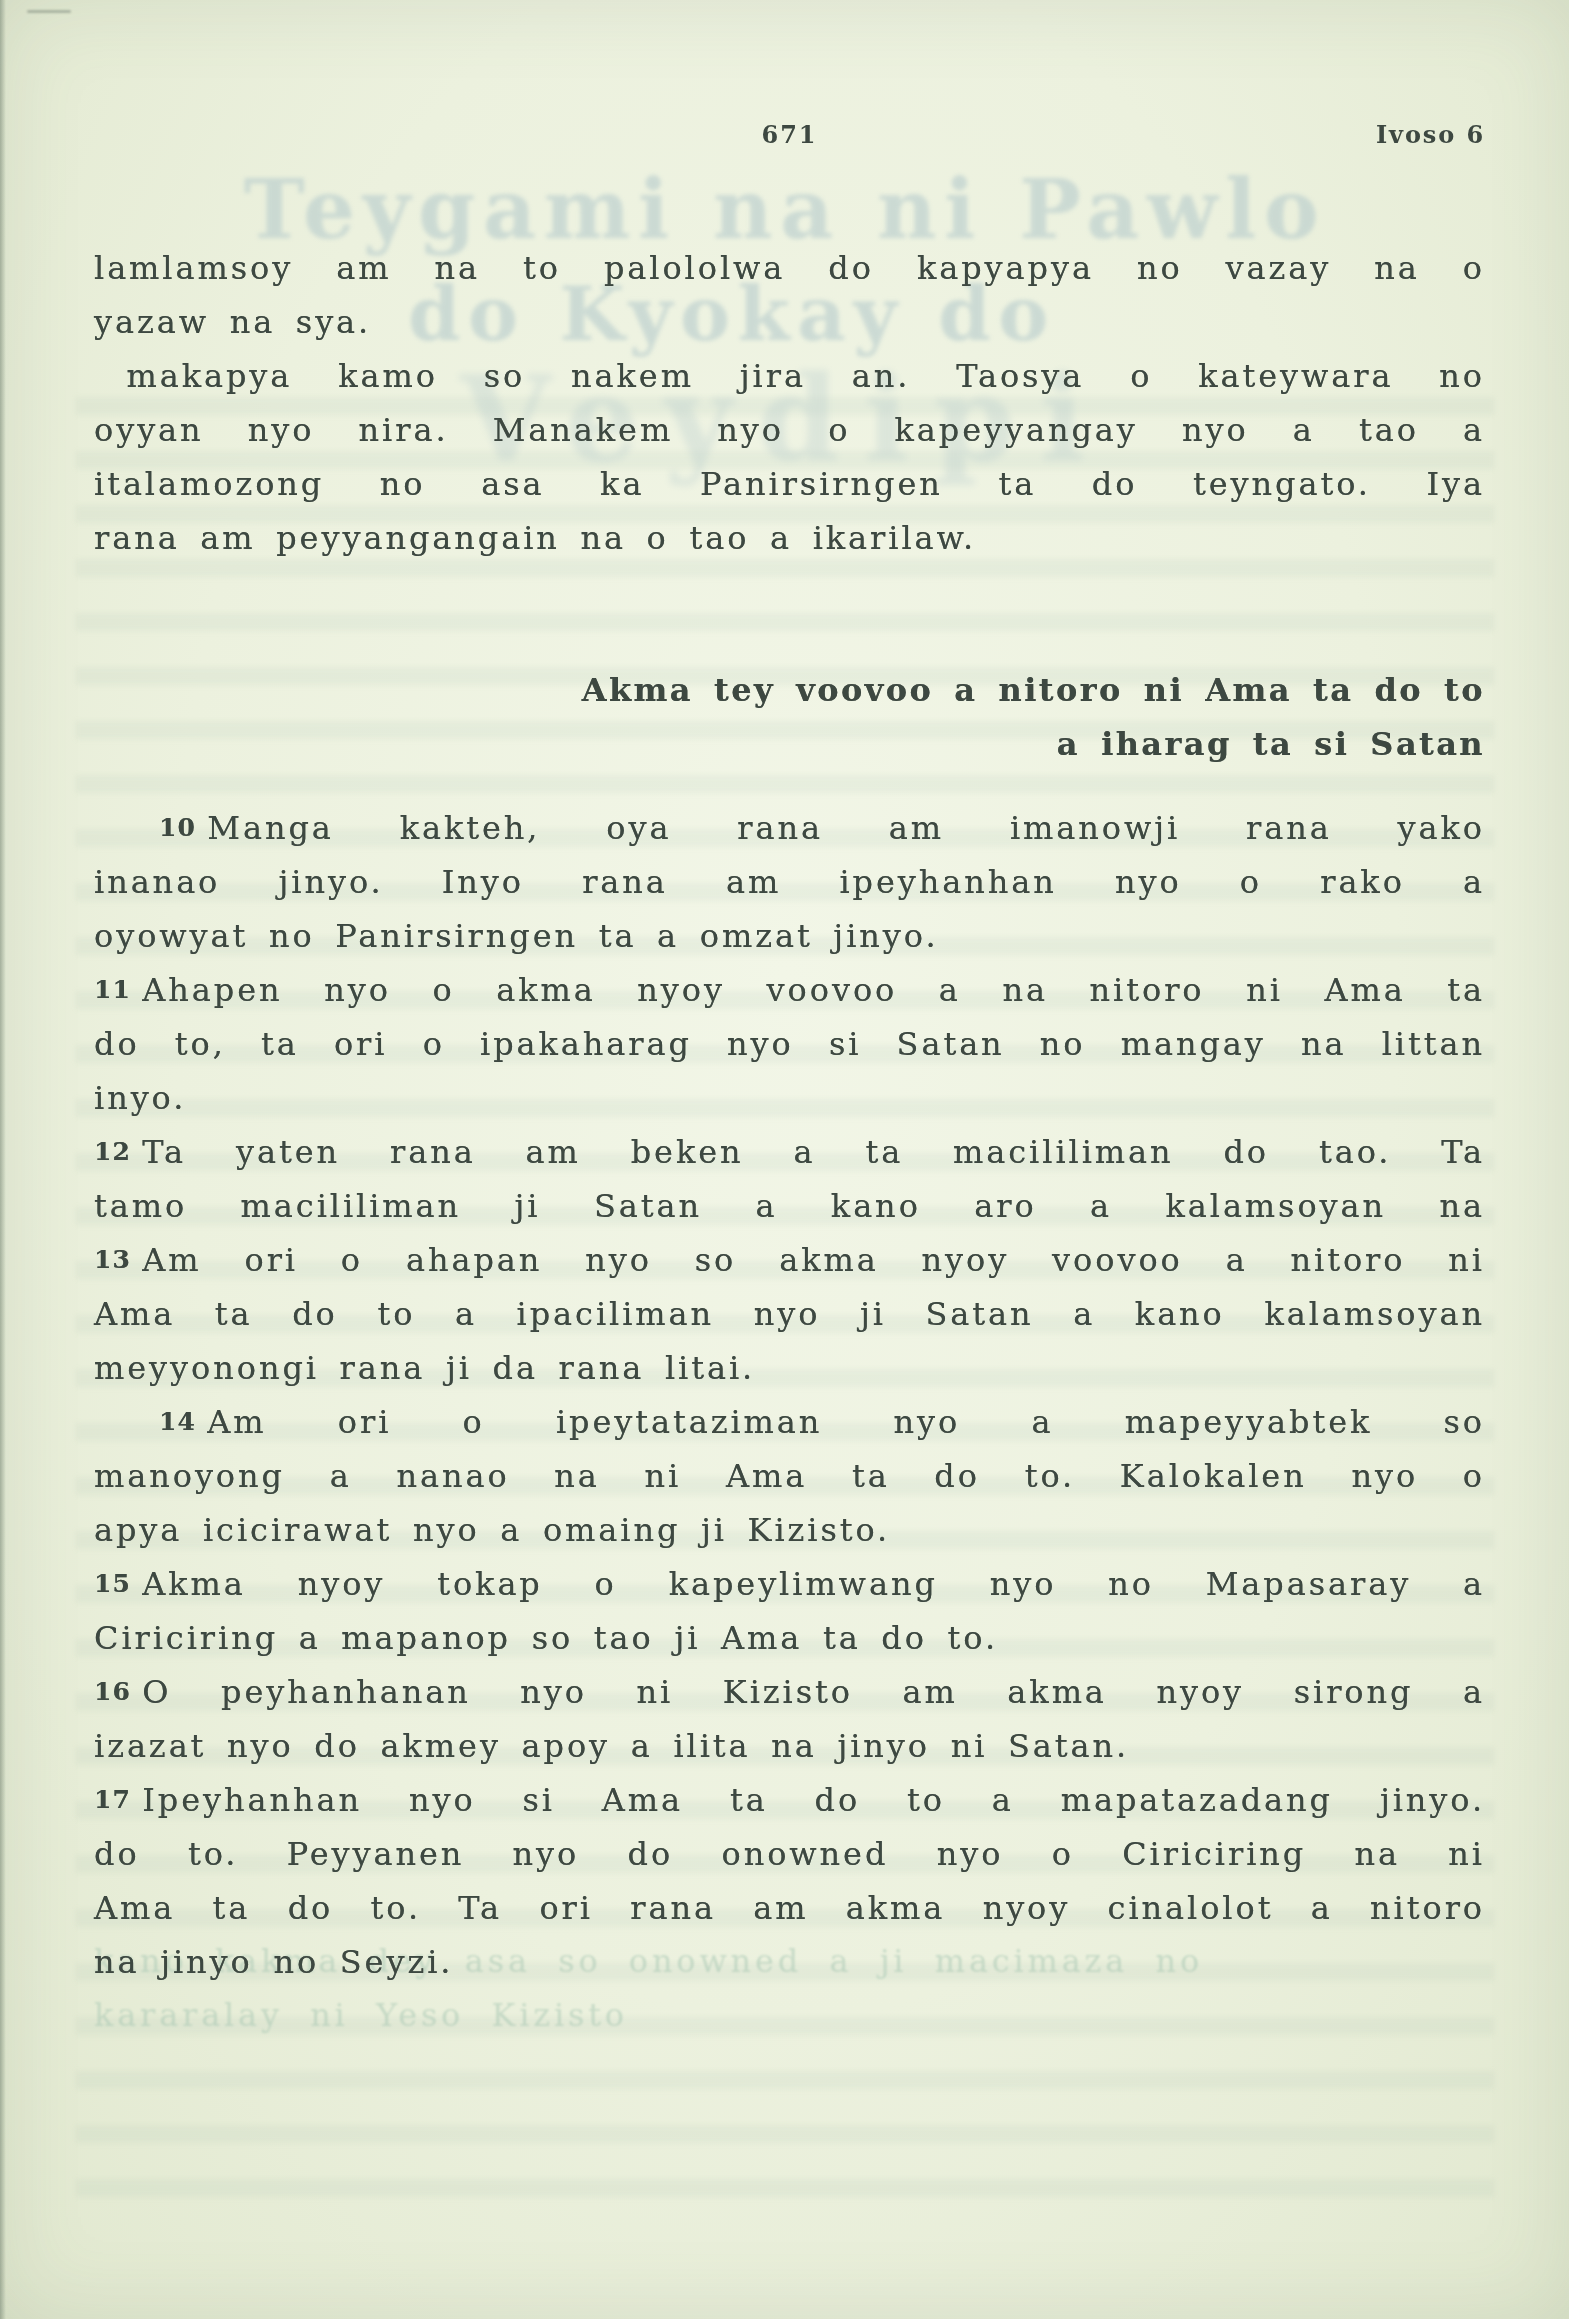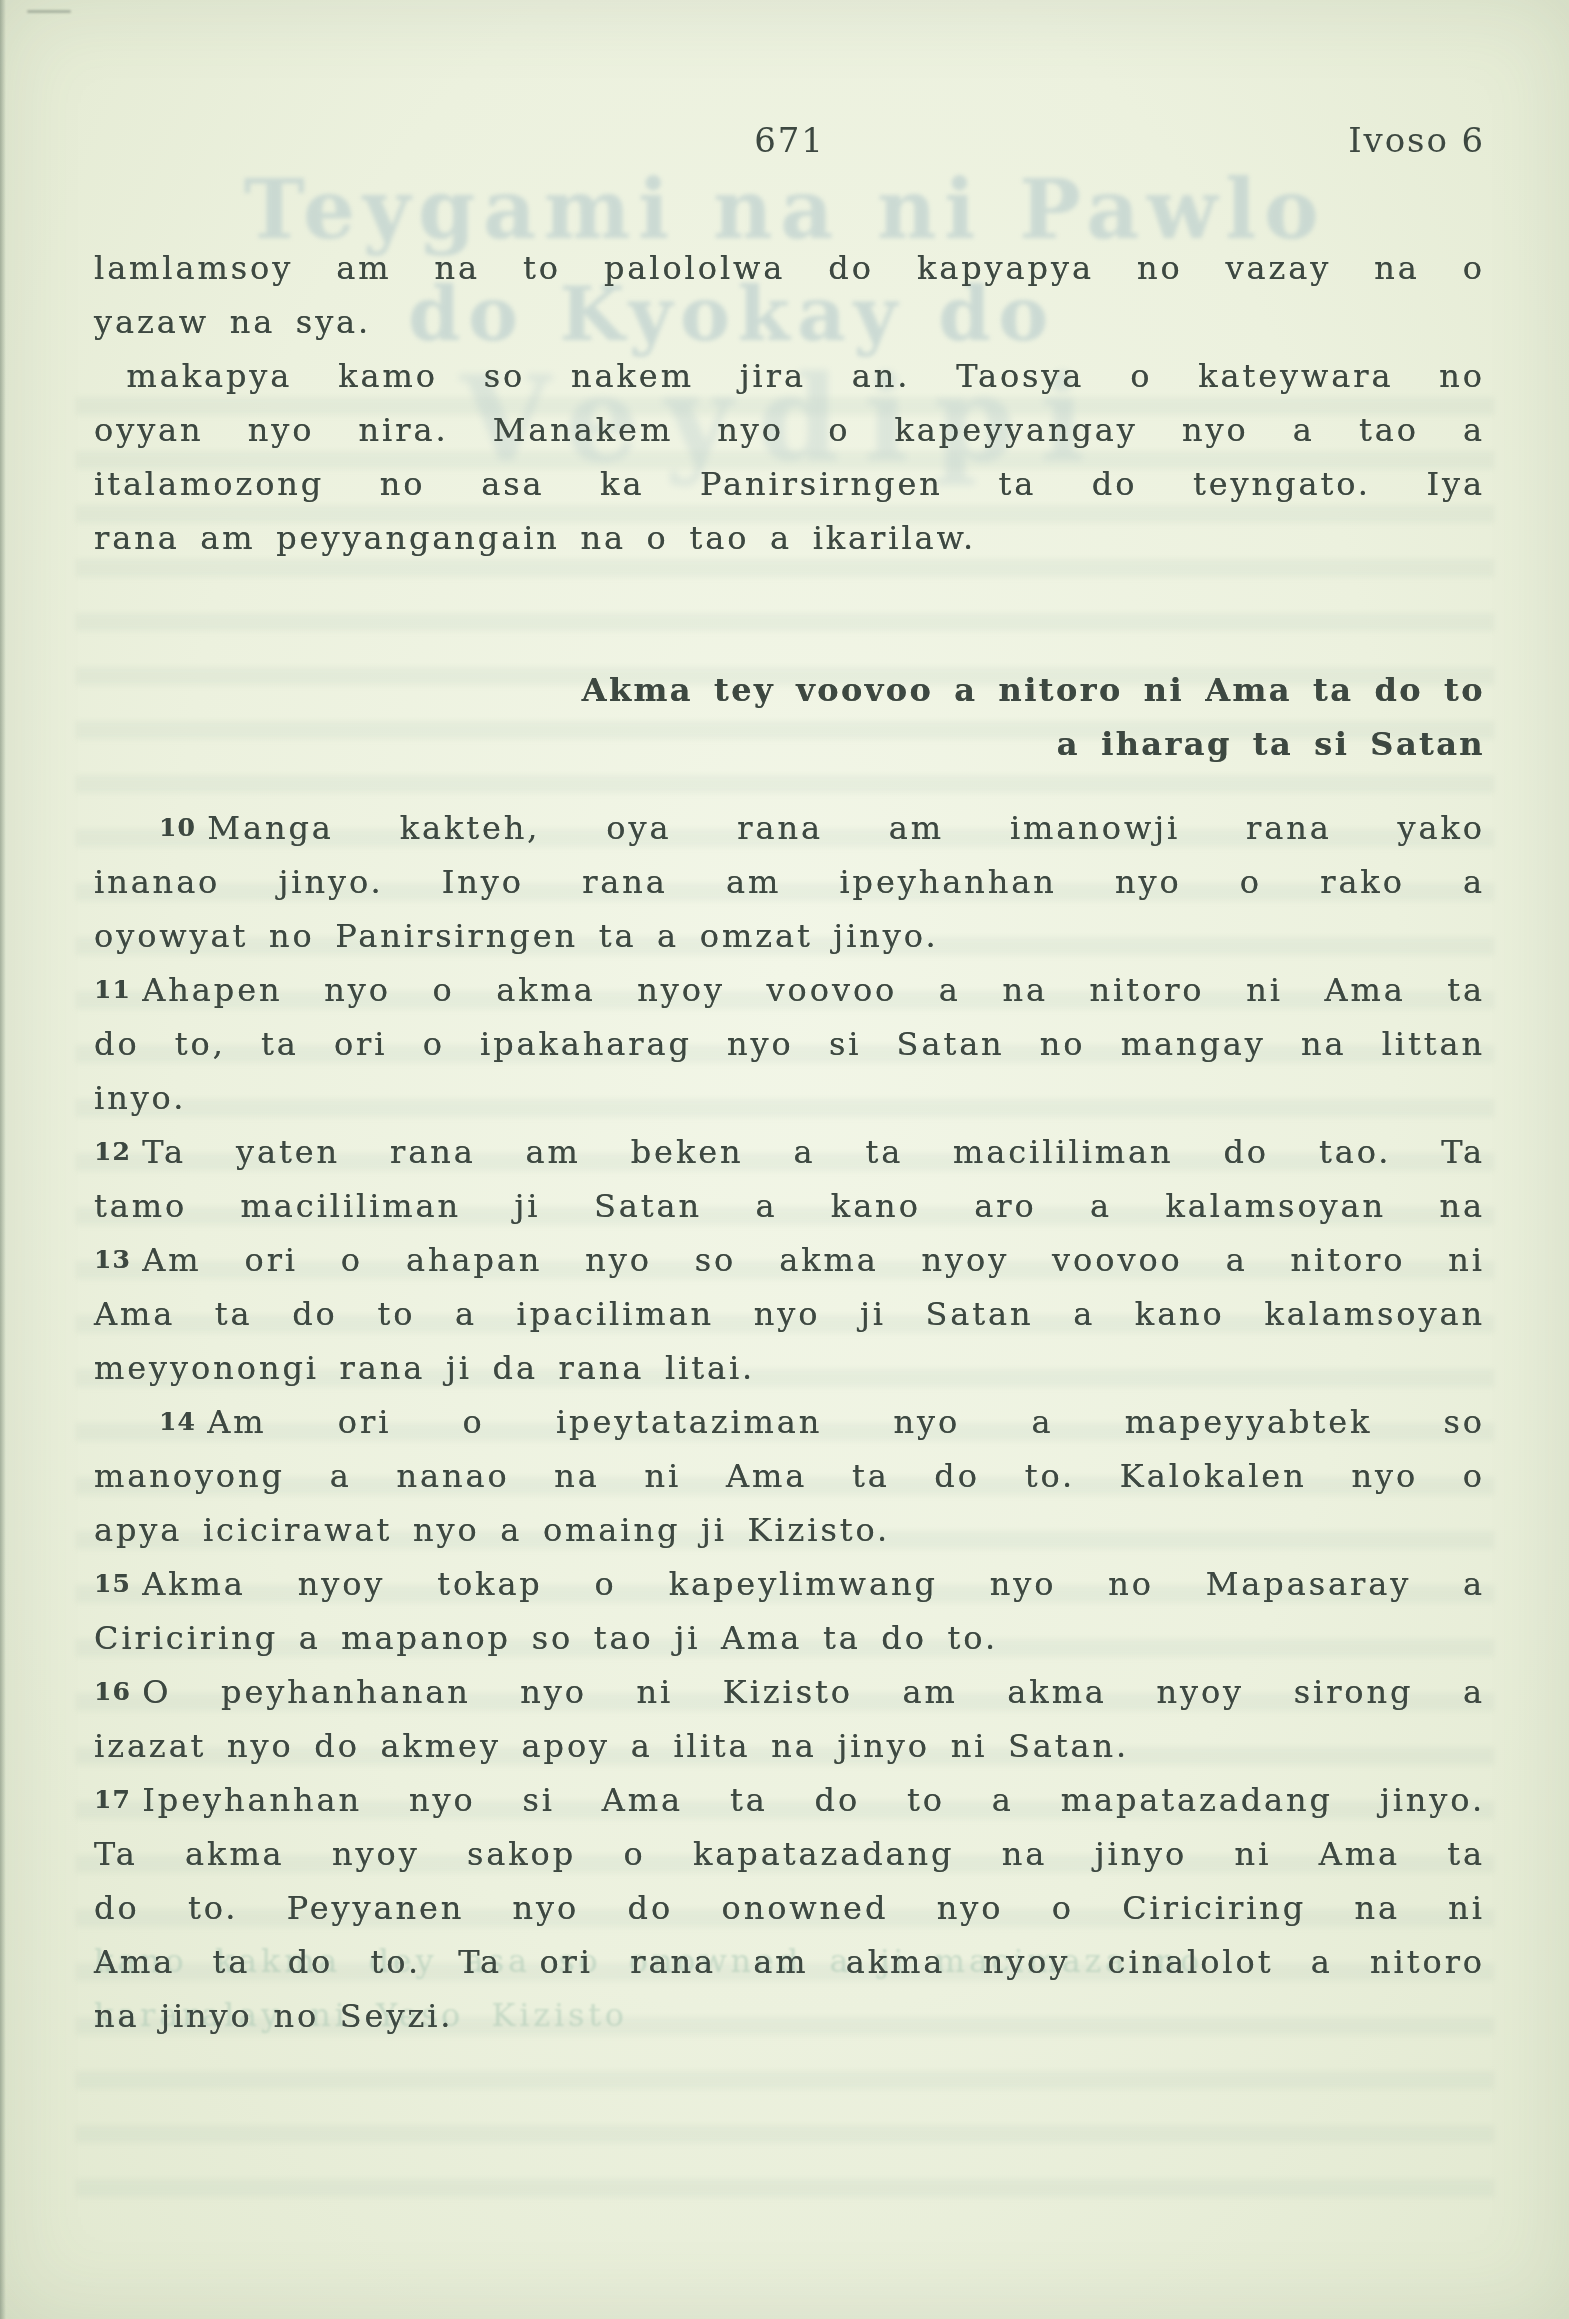--- a/index.html
+++ b/index.html
@@ -50,21 +50,21 @@
   .ghost-rows{
     position:absolute;left:76px;right:76px;top:363px;height:1854px;
     background:repeating-linear-gradient(180deg,
       rgba(150,180,160,0) 0 32.5px,
       rgba(148,178,162,.10) 36px 50px,
       rgba(150,180,160,0) 54px 54px);
     filter:blur(2.9px);
   }
   
   .pagehead{position:absolute;top:120px;left:94px;right:85px;height:44px;z-index:2;
-    font-size:34px;font-weight:400;letter-spacing:1.9px;}
+    font-size:24px;font-weight:700;letter-spacing:1.9px;}
   .pagenum{position:absolute;left:0;right:0;top:0;text-align:center;}
   .runhead{position:absolute;right:0;top:0;}
   .content{position:absolute;top:241px;left:94px;right:85px;z-index:2;
     font-size:32px;letter-spacing:2.9px;word-spacing:7.6px;
     text-shadow:0 0 0.6px rgba(61,72,65,.7);}
   .para{margin:0;}
   .line{
     height:54px;line-height:54px;
     text-align:justify;text-align-last:justify;text-justify:inter-word;
     white-space:normal;
@@ -140,20 +140,19 @@
       <div class="para">
         <div class="line"><span class="vnum">15</span>Akma nyoy tokap o kapeylimwang nyo no Mapasaray a</div>
         <div class="line last">Ciriciring a mapanop so tao ji Ama ta do to.</div>
       </div>
       <div class="para">
         <div class="line"><span class="vnum">16</span>O peyhanhanan nyo ni Kizisto am akma nyoy sirong a</div>
         <div class="line last">izazat nyo do akmey apoy a ilita na jinyo ni Satan.</div>
       </div>
       <div class="para">
         <div class="line"><span class="vnum">17</span>Ipeyhanhan nyo si Ama ta do to a mapatazadang jinyo.</div>
-        <div class="line">Ta akma nyoy sakop o kapatazadang na jinyo ni Ama ta</div>
         <div class="line">do to. Peyyanen nyo do onowned nyo o Ciriciring na ni</div>
         <div class="line">Ama ta do to. Ta ori rana am akma nyoy cinalolot a nitoro</div>
         <div class="line last">na jinyo no Seyzi.</div>
       </div>
     </main>
 </div>
 
 
 </body></html>

